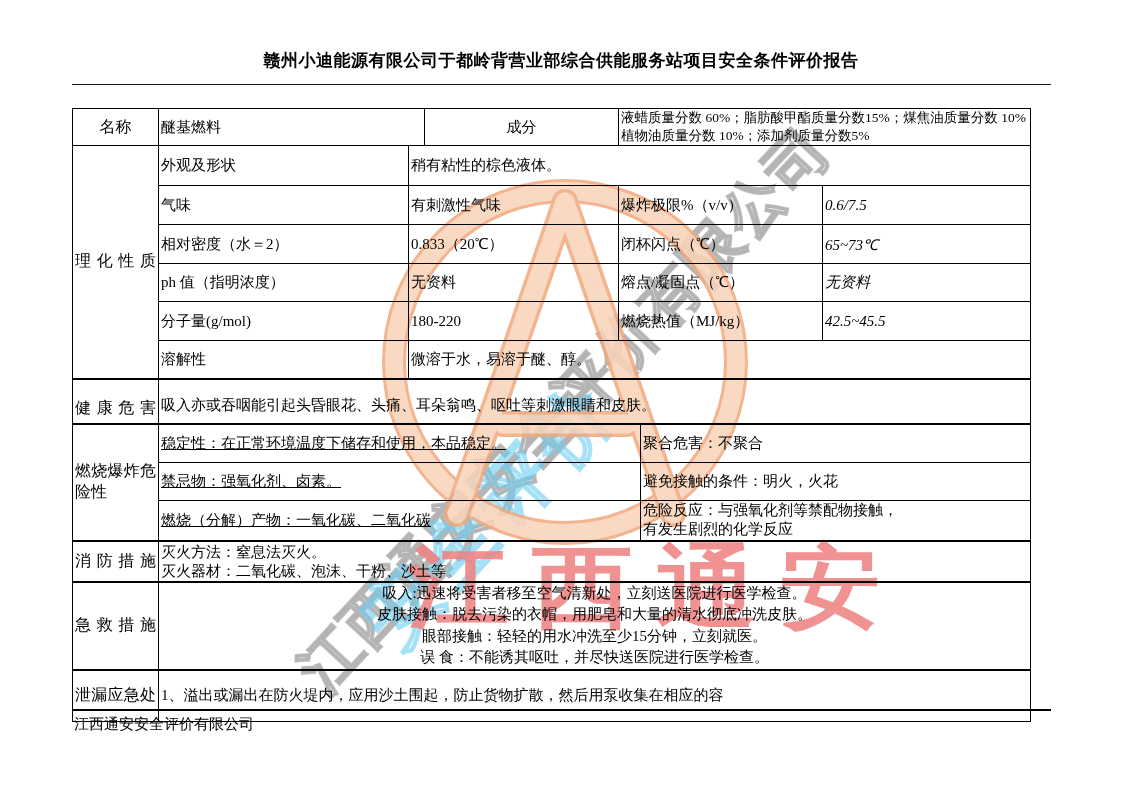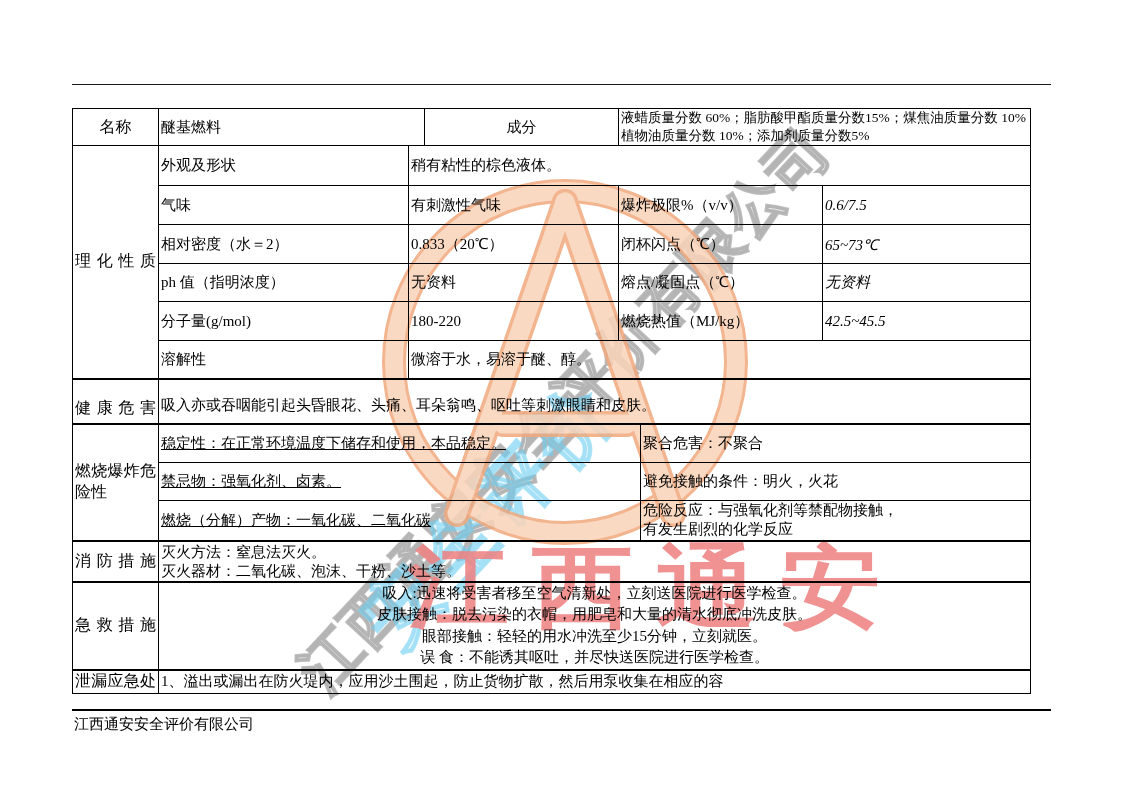--- a/index.html
+++ b/index.html
@@ -75,20 +75,21 @@
     font-family:"Liberation Sans",sans-serif;font-weight:bold;font-size:95px;
     color:#ee8383;letter-spacing:22px;opacity:.88;white-space:nowrap;
     transform:scaleX(1.06) scaleY(0.95);transform-origin:left top;line-height:1;
   }
 </style>
 </head>
 <body>
 
 <div class="page">
 
+  <div class="doc-title">赣州小迪能源有限公司于都岭背营业部综合供能服务站项目安全条件评价报告</div>
   <div class="title-rule"></div>
 
   <table class="sheet">
     <colgroup>
       <col style="width:86px">
         <col style="width:250px">
         <col style="width:16px">
       <col style="width:194px">
         <col style="width:22px">
         <col style="width:182px">
@@ -184,21 +185,21 @@
       <td colspan="6" class="flush aid">
         <div class="lines">
           <div>吸入:迅速将受害者移至空气清新处，立刻送医院进行医学检查。</div>
           <div>皮肤接触：脱去污染的衣帽，用肥皂和大量的清水彻底冲洗皮肤。</div>
           <div>眼部接触：轻轻的用水冲洗至少15分钟，立刻就医。</div>
           <div>误 食：不能诱其呕吐，并尽快送医院进行医学检查。</div>
         </div>
       </td>
     </tr>
 
-    <tr class="thick" style="height:24px">
+    <tr class="thick" style="height:52px">
       <td class="lab lab-top">泄漏应急处</td>
       <td colspan="6" class="flush leak-content">1、溢出或漏出在防火堤内，应用沙土围起，防止货物扩散，然后用泵收集在相应的容</td>
     </tr>
   </tbody>
     </table>
 
   <div class="footer-rule"></div>
   <div class="footer-left">江西通安安全评价有限公司</div>
 
   <div class="watermark">

